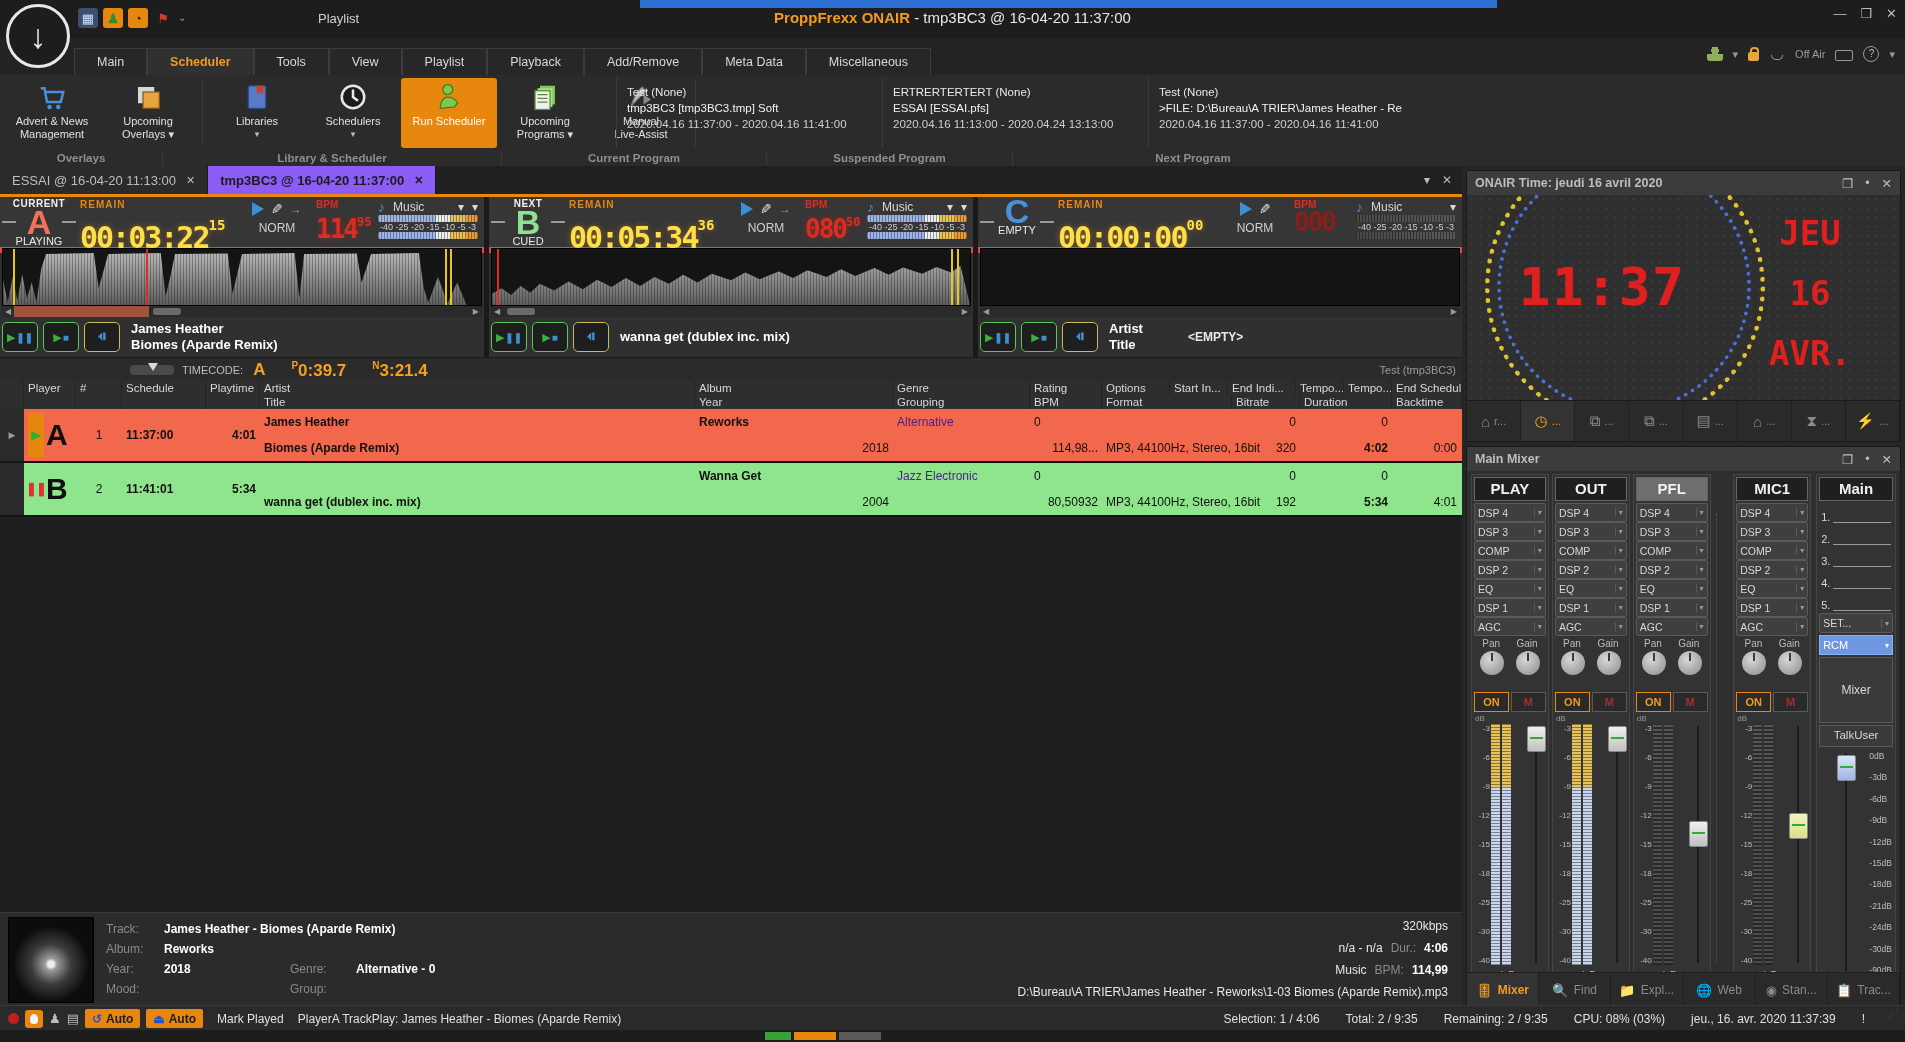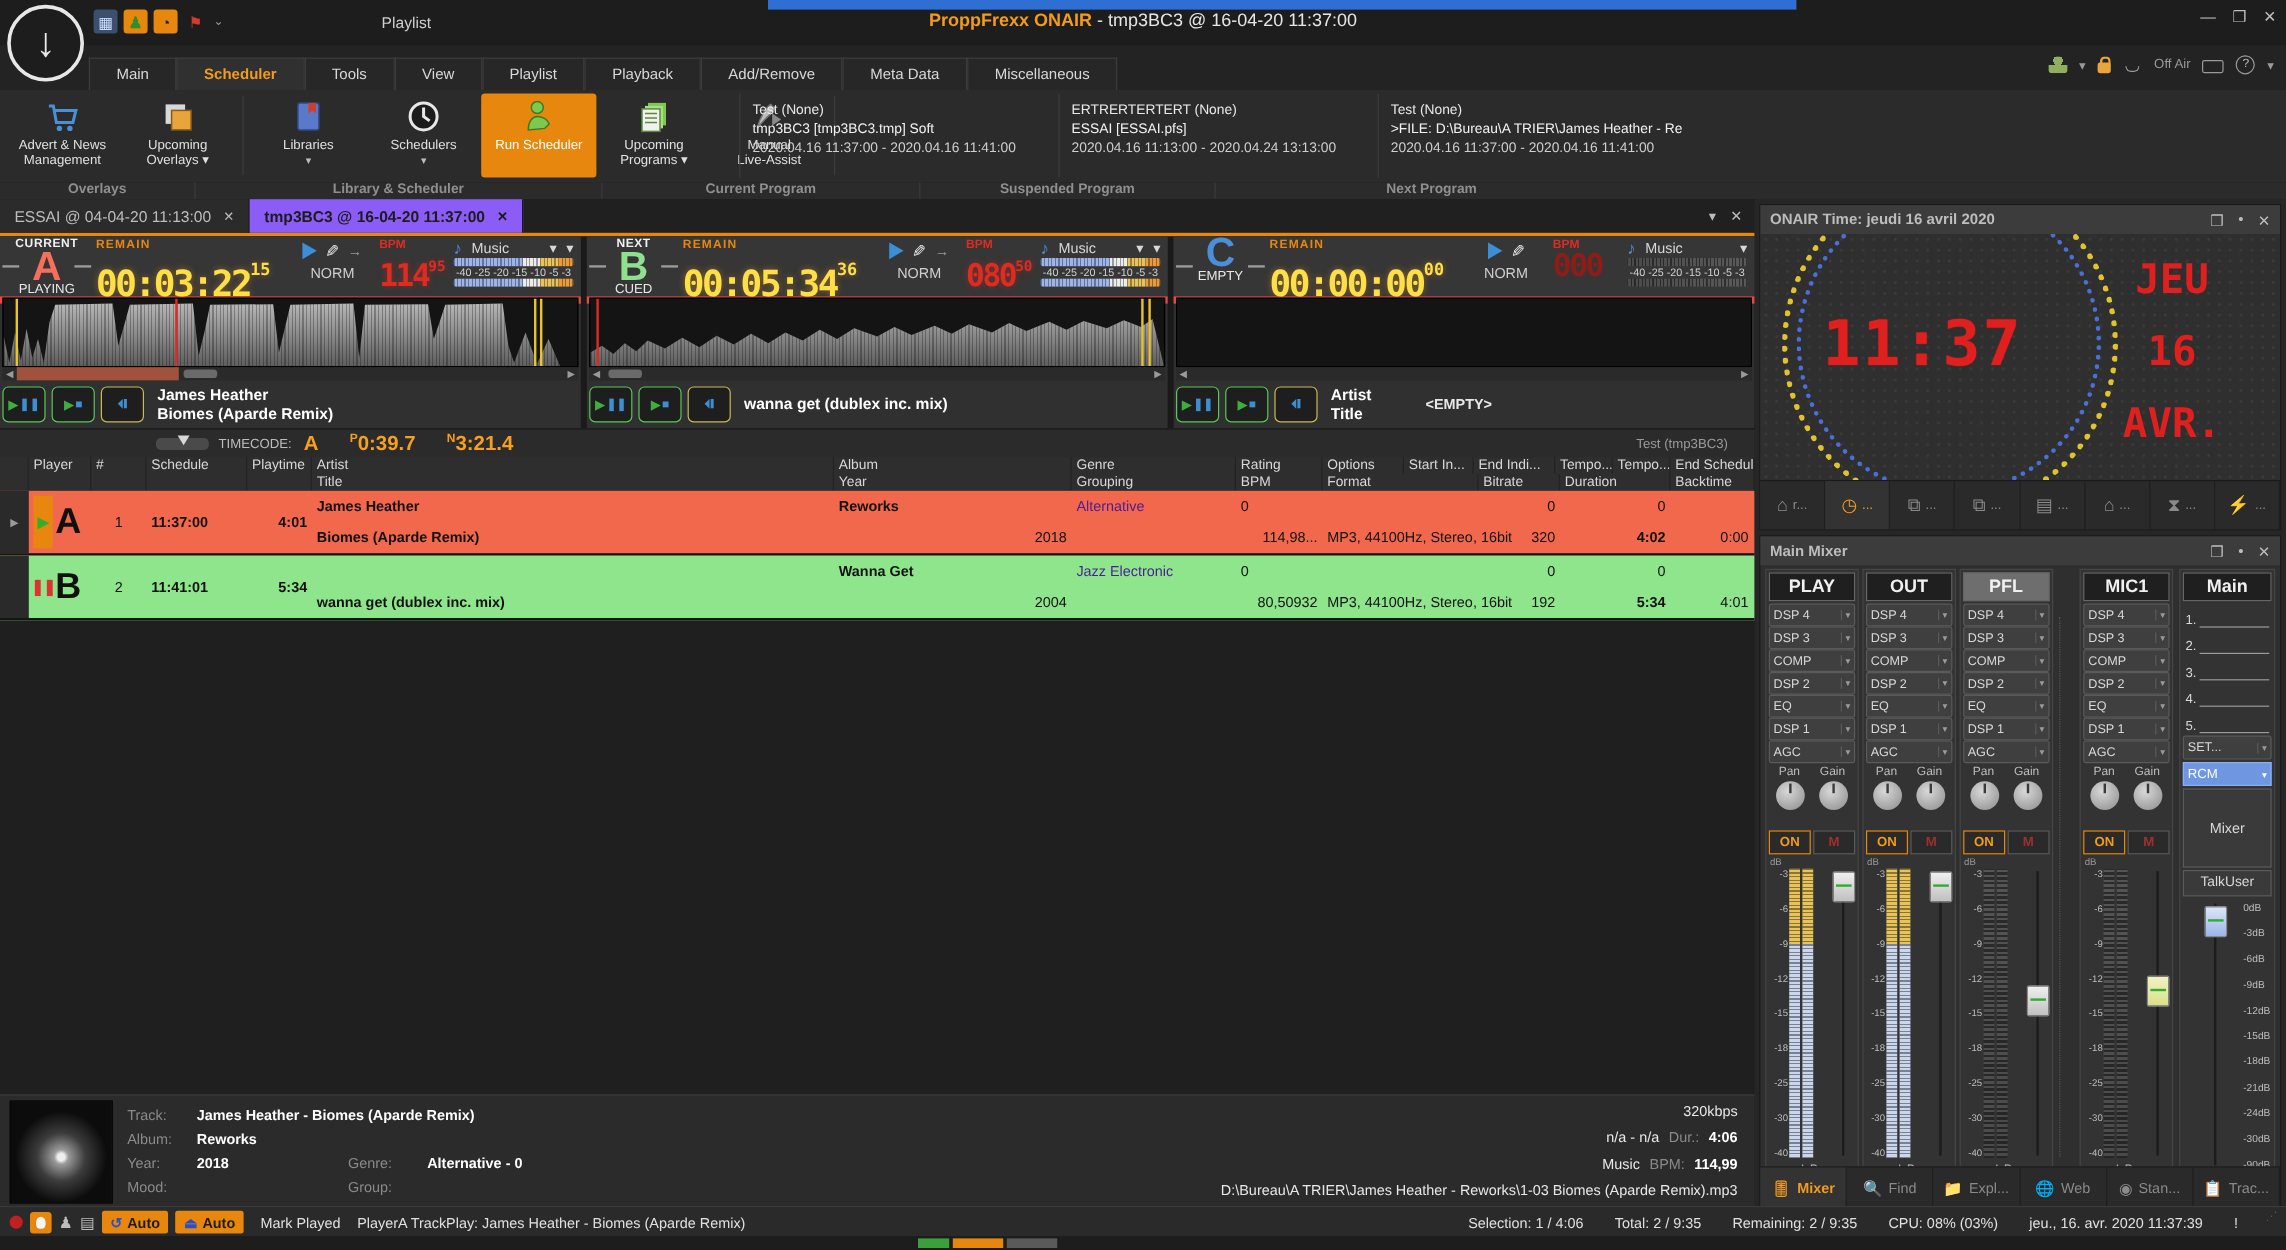--- a/index.html
+++ b/index.html
@@ -118,21 +118,21 @@
   .dk-artist,.dk-title{font-weight:bold;color:#fff;font-size:13px;line-height:16px;white-space:nowrap;overflow:hidden;}
   .empty-tag{color:#e8e8e8;font-weight:bold;margin-left:40px;}
 
   
   .timecode{position:absolute;left:0;top:191px;width:100%;height:24px;background:#2b2b2b;border-top:1px solid #1a1a1a;border-bottom:1px solid #1a1a1a;display:flex;align-items:center;}
   .tc-slider{width:44px;height:10px;background:#4a4a4a;border-radius:4px;margin:0 8px 0 130px;position:relative;}
   .tc-slider::after{content:"";position:absolute;left:18px;top:-2px;border-left:5px solid transparent;border-right:5px solid transparent;border-top:8px solid #d8d8d8;}
   .tc-label{color:#bdbdbd;font-size:11px;}
   .tc-vals{color:#f7a01f;font-size:17px;font-weight:bold;margin-left:10px;display:flex;gap:26px;align-items:baseline;}
   .tc-vals sup{font-size:10px;}
-  .tc-right{margin-left:auto;margin-right:22px;color:#9a9a9a;font-size:11px;}
+  .tc-right{margin-left:auto;margin-right:6px;color:#9a9a9a;font-size:11px;}
 
   
   .gridhead{position:absolute;left:0;top:215px;width:100%;height:28px;background:#2e2e2e;color:#d8d8d8;font-size:11.5px;}
   .ghl{display:grid;height:14px;align-items:center;}
   .ghl1{grid-template-columns:24px 52px 46px 84px 54px 435px 198px 137px 72px 68px 58px 68px 48px 48px 1fr;}
   .ghl2{grid-template-columns:24px 52px 46px 84px 54px 435px 198px 137px 72px 130px 68px 92px 1fr;}
   .ghl span{border-right:1px solid #232323;padding-left:4px;overflow:hidden;white-space:nowrap;height:14px;line-height:14px;}
   .rows{position:absolute;left:0;top:243px;width:100%;bottom:92px;background:#1f1f1f;}
   .prow{height:52px;display:grid;grid-template-columns:24px 52px 46px 84px 54px 435px 198px 137px 72px 130px 68px 92px 69px 1fr;grid-template-rows:26px 26px;color:#111;font-size:12px;border-bottom:2px solid #151515;}
   .prow .c{padding:0 4px;white-space:nowrap;overflow:visible;line-height:26px;}
@@ -377,21 +377,21 @@
     <div class="rgroup" style="width:338px">Library &amp; Scheduler</div>
     <div class="rgroup" style="width:264px">Current Program</div>
     <div class="rgroup" style="width:245px">Suspended Program</div>
     <div class="rgroup" style="width:360px;border-right:none">Next Program</div>
   </div>
 
   <div class="left-pane">
 
     <div class="pl-tabs">
       <div class="pl-tab">
-        <span>ESSAI @ 04-04-20 11:13:00</span>
+        <span>ESSAI @ 16-04-20 11:13:00</span>
         <span class="x">✕</span>
       </div>
       <div class="pl-tab active">
         <span>tmp3BC3 @ 16-04-20 11:37:00</span>
         <span class="x">✕</span>
       </div>
       <div class="pl-tabs-right">
         <span>▾</span>
         <span>✕</span>
       </div>

